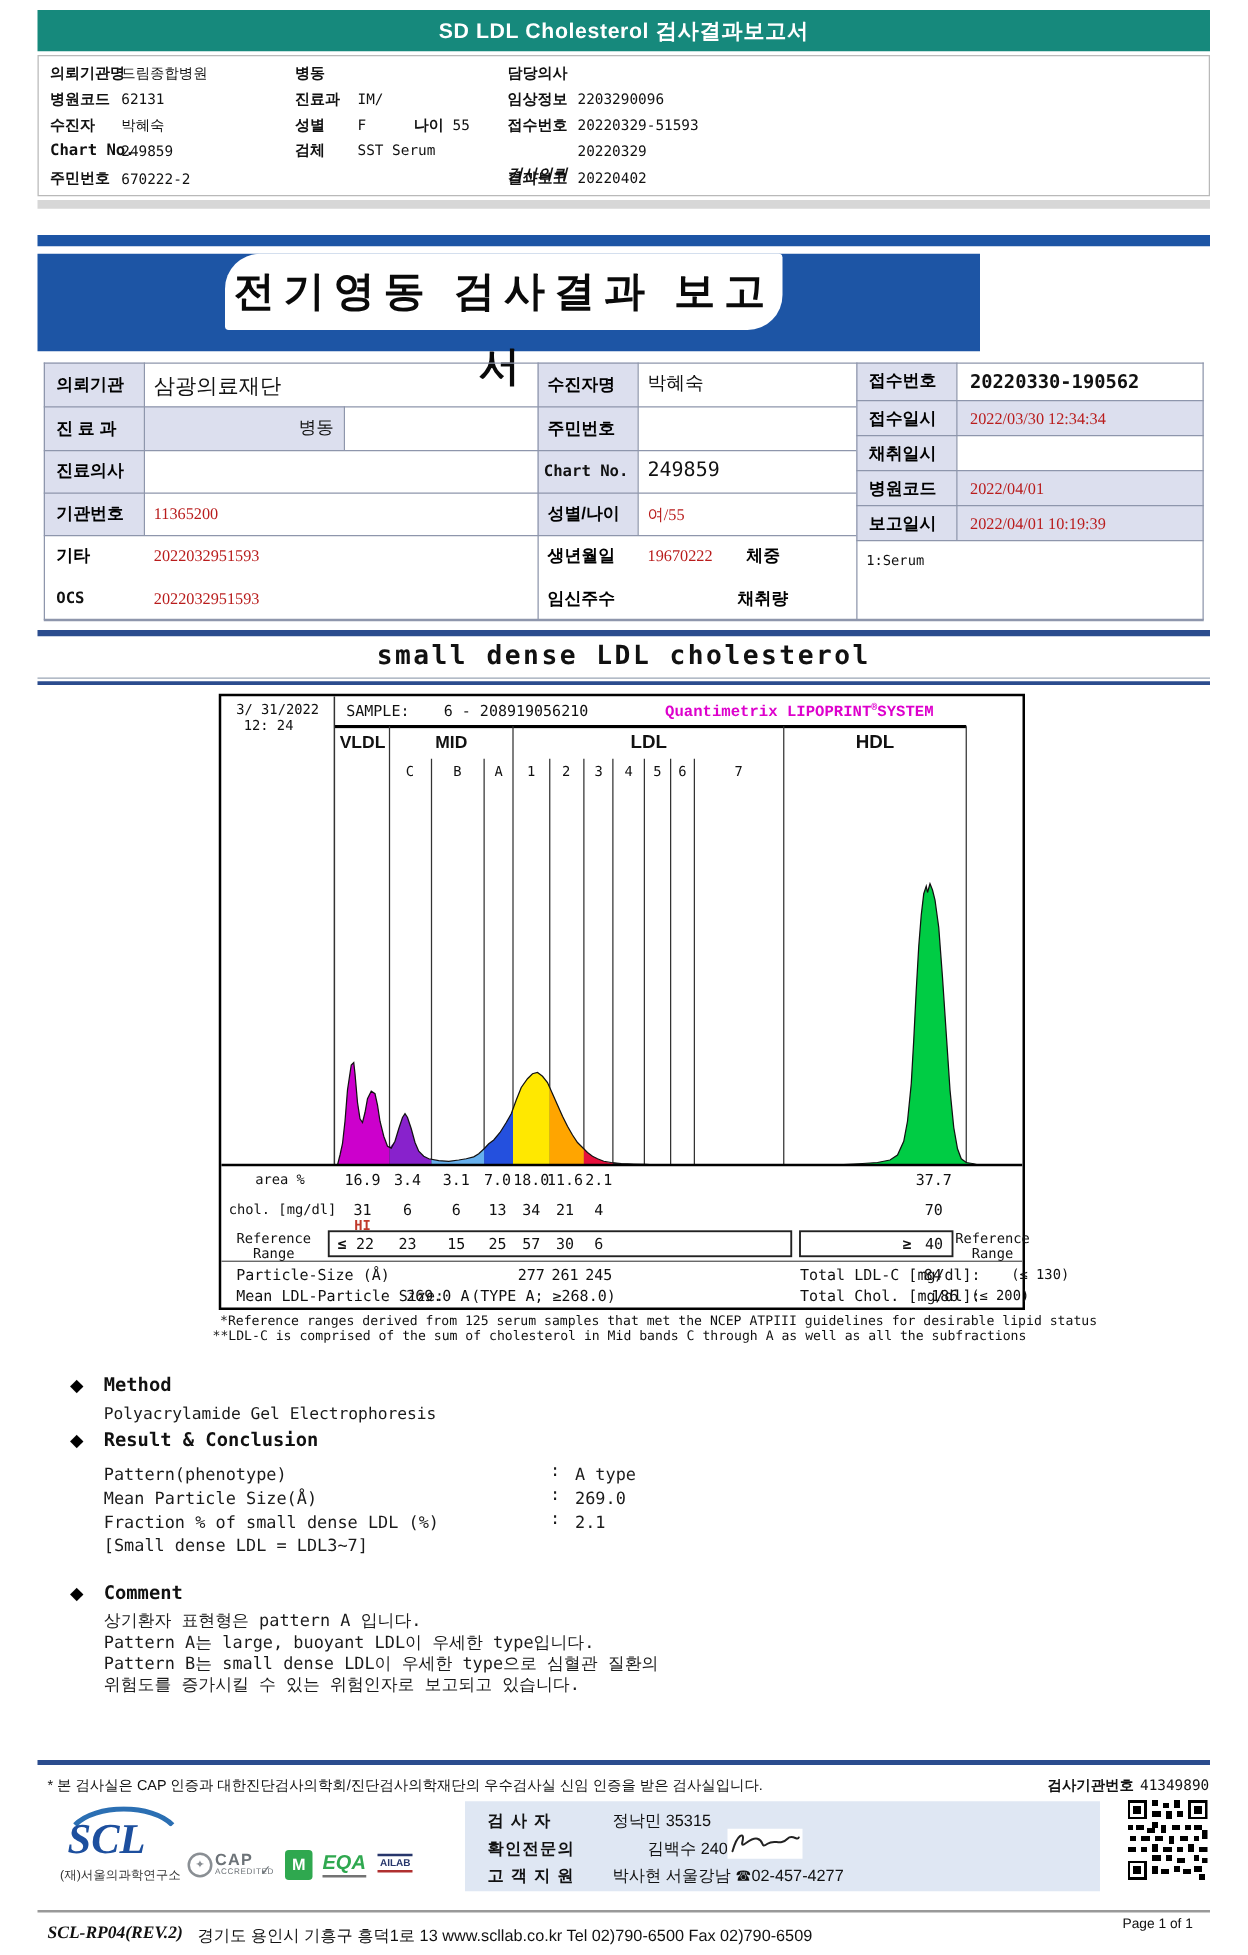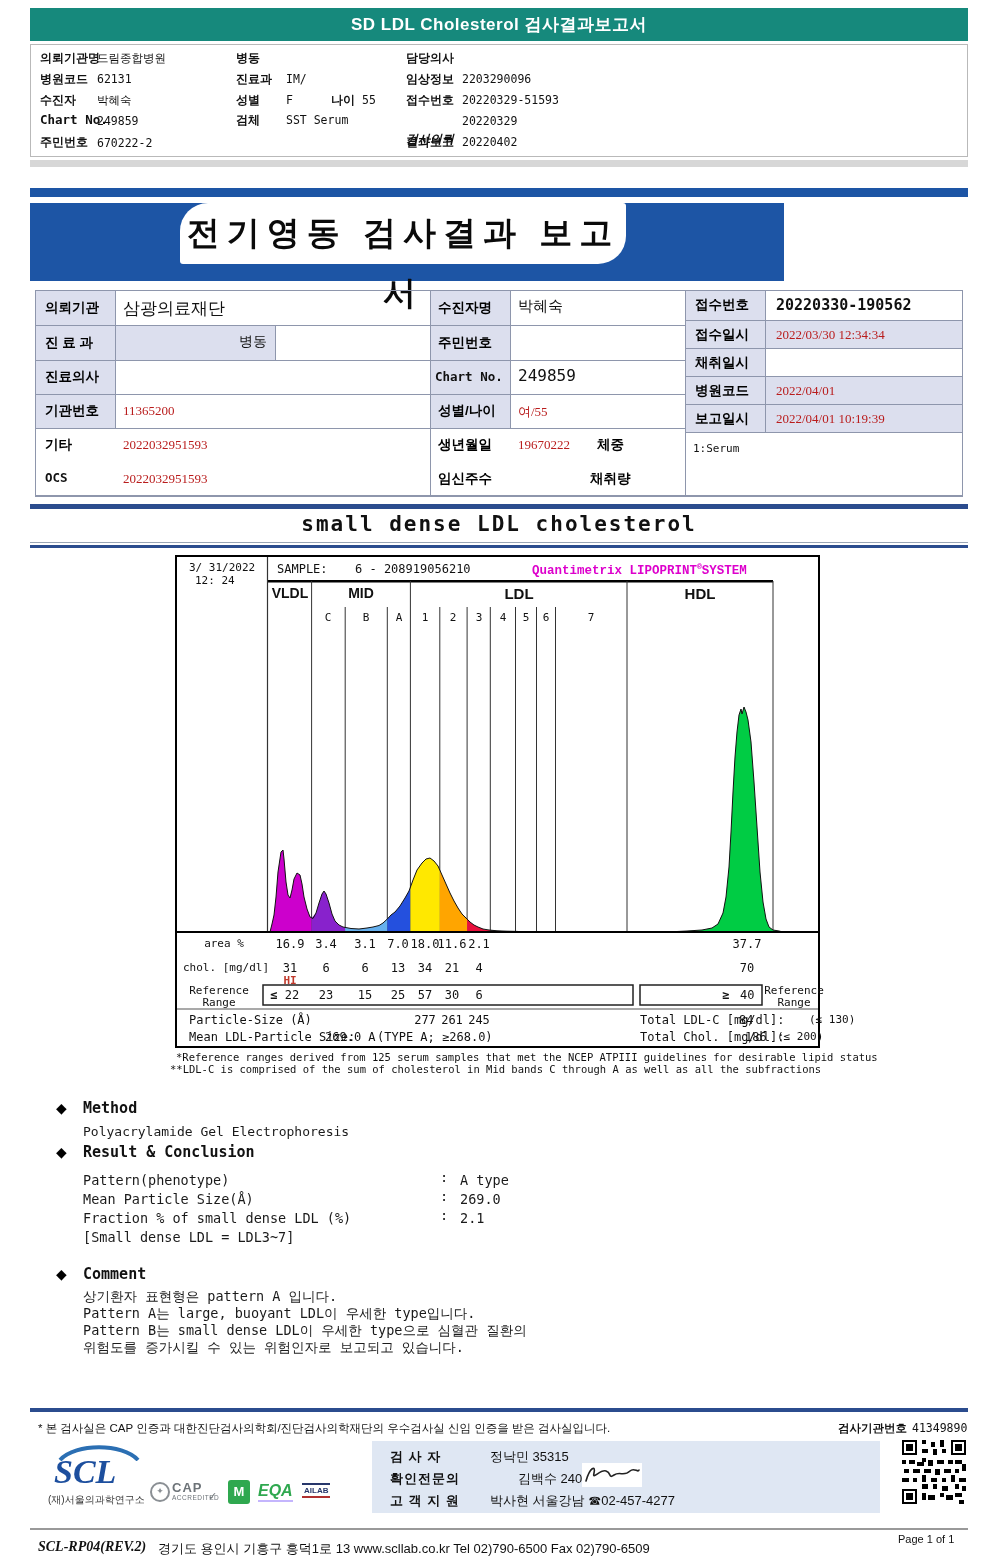--- a/index.html
+++ b/index.html
@@ -299,21 +299,21 @@
   <div style="position:absolute;left:6px;top:8px;font-family:'Liberation Serif',serif;font-style:italic;font-weight:bold;font-size:34px;color:#1D4F9E;">SCL</div>
   <div class="kr" style="position:absolute;left:0px;top:48px;font-size:10px;color:#333;">(재)서울의과학연구소</div>
 </div>
 
 <div class="abs" style="left:150px;top:1478px;width:230px;height:40px;">
   <span style="position:absolute;left:0;top:4px;width:16px;height:16px;border:2px solid #8a8f94;border-radius:50%;color:#8a8f94;font-size:9px;text-align:center;line-height:15px;">✦</span>
   <span class="b" style="position:absolute;left:22px;top:2px;font-size:13px;color:#6d7378;letter-spacing:1px;">CAP</span>
   <span style="position:absolute;left:22px;top:16px;font-size:6.5px;color:#6d7378;letter-spacing:0.5px;">ACCREDITED</span>
   <span style="position:absolute;left:58px;top:12px;color:#6d7378;font-size:11px;">✓</span>
   <span class="b" style="position:absolute;left:78px;top:2px;width:22px;height:24px;background:#2fa84f;color:#fff;text-align:center;line-height:24px;font-size:13px;border-radius:3px;">M</span>
-  <span class="b" style="position:absolute;left:108px;top:4px;font-style:italic;font-size:16px;color:#2fa84f;border-bottom:2px solid #c4b5fd;">EQA</span>
+  <span class="b" style="position:absolute;left:108px;top:4px;font-style:italic;font-size:16px;color:#2fa84f;border-bottom:2px solid #737373;">EQA</span>
   <span class="b" style="position:absolute;left:152px;top:5px;font-size:8px;color:#27366b;border-top:2px solid #27366b;border-bottom:2px solid #b03030;padding:1px 2px;">AILAB</span>
 </div>
 
 <div class="abs" style="left:372px;top:1441px;width:508px;height:72px;background:#dfe7f3;">
   <span class="abs kr sig-lbl" style="left:18px;top:7px;">검  사  자</span>
   <span class="abs kr sig-val" style="left:118px;top:7px;">정낙민 35315</span>
   <span class="abs kr sig-lbl" style="left:18px;top:29px;">확인전문의</span>
   <span class="abs kr sig-val" style="left:118px;top:29px;margin-left:28px;">김백수 240</span>
   <span class="abs" style="left:210px;top:22px;width:60px;height:24px;background:#fff;">
     <svg width="60" height="24" viewBox="0 0 60 24">

